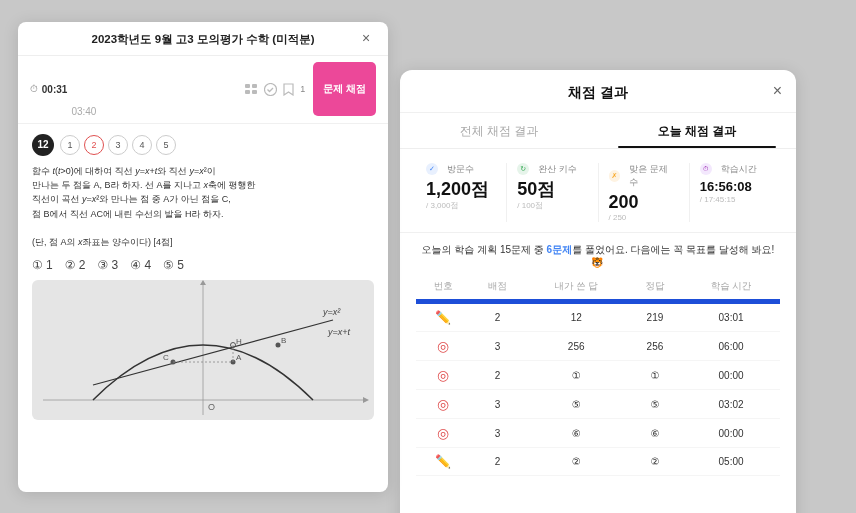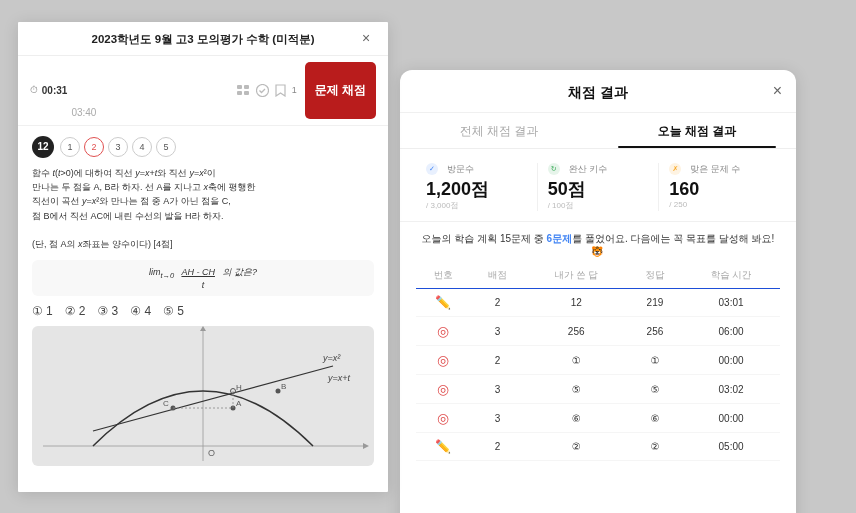--- a/index.html
+++ b/index.html
@@ -16,21 +16,21 @@
     .container {
       display: flex;
       gap: 12px;
       width: 820px;
       height: 470px;
     }
 
     
     .left-panel {
       background: #fff;
-      border-radius: 1px;
+      border-radius: 8px;
       width: 370px;
       height: 470px;
       display: flex;
       flex-direction: column;
       overflow: hidden;
       box-shadow: 0 2px 16px rgba(0,0,0,0.13);
       position: relative;
     }
     .left-header {
       display: flex;
@@ -101,26 +101,26 @@
       background: none;
       border: none;
       cursor: pointer;
       font-size: 10px;
       color: #888;
       display: flex;
       align-items: center;
       gap: 2px;
     }
     .grade-btn {
-      background: #b91c1c;
+      background: #ec4899;
       color: #fff;
       border: none;
       border-radius: 5px;
       padding: 20px 10px;
-      font-size: 12px;
+      font-size: 10px;
       cursor: pointer;
       font-weight: 600;
     }
     .left-content {
       flex: 1;
       overflow-y: auto;
       padding: 10px 14px;
     }
     .question-meta {
       display: flex;
@@ -319,21 +319,21 @@
       flex: 1;
       overflow-y: auto;
       padding: 0 16px 10px;
     }
     table {
       width: 100%;
       border-collapse: collapse;
       font-size: 10px;
     }
     thead tr {
-      border-bottom: 1px solid #1d4ed8;
+      border-bottom: 5px solid #1d4ed8;
     }
     th {
       padding: 6px 4px;
       text-align: center;
       color: #aaa;
       font-weight: 500;
       font-size: 9.5px;
     }
     td {
       padding: 6px 4px;
@@ -403,23 +403,20 @@
           <div class="q-opt">5</div>
         </div>
       </div>
       <div class="question-text">
         함수 <i>t</i>(<i>t</i>&gt;0)에 대하여 직선 <i>y</i>=<i>x</i>+<i>t</i>와 직선 <i>y</i>=<i>x</i>²이<br>
         만나는 두 점을 A, B라 하자. 선 A를 지나고 <i>x</i>축에 평행한<br>
         직선이 곡선 <i>y</i>=<i>x</i>²와 만나는 점 중 A가 아닌 점을 C,<br>
         점 B에서 직선 AC에 내린 수선의 발을 H라 하자.<br><br>
         (단, 점 A의 <i>x</i>좌표는 양수이다) [4점]
       </div>
-      <div class="formula-area">
-        lim<sub><i>t</i>→0</sub> &nbsp; <u>AH - CH</u> &nbsp; 의 값은?<br><i>t</i>
-      </div>
       <div class="choices">
         <span class="choice-item">① 1</span>
         <span class="choice-item">② 2</span>
         <span class="choice-item">③ 3</span>
         <span class="choice-item">④ 4</span>
         <span class="choice-item">⑤ 5</span>
       </div>
       <div class="graph-area">
         <svg width="100%" height="140" viewBox="0 0 340 140">
 
@@ -481,24 +478,32 @@
         </div>
         <span class="stat-value">50점</span>
         <span class="stat-sub">/ 100점</span>
       </div>
 
       <div class="stat-box">
         <div class="stat-label">
           <span class="stat-icon orange">✗</span>
           <span>맞은 문제 수</span>
         </div>
-        <span class="stat-value">160</span>
+        <span class="stat-value">200</span>
         <span class="stat-sub">/ 250</span>
       </div>
 
+      <div class="stat-box">
+        <div class="stat-label">
+          <span class="stat-icon purple">⏱</span>
+          <span>학습시간</span>
+        </div>
+        <span class="stat-value" style="font-size:13px;">16:56:08</span>
+        <span class="stat-sub">/ 17:45:15</span>
+      </div>
     </div>
     <div class="motivation-text">
       오늘의 학습 계획 15문제 중 <span class="highlight">6문제</span>를 풀었어요. 다음에는 꼭 목표를 달성해 봐요! 🐯
     </div>
     <div class="result-table">
       <table>
         <thead>
           <tr>
             <th>번호</th>
             <th>배점</th>

